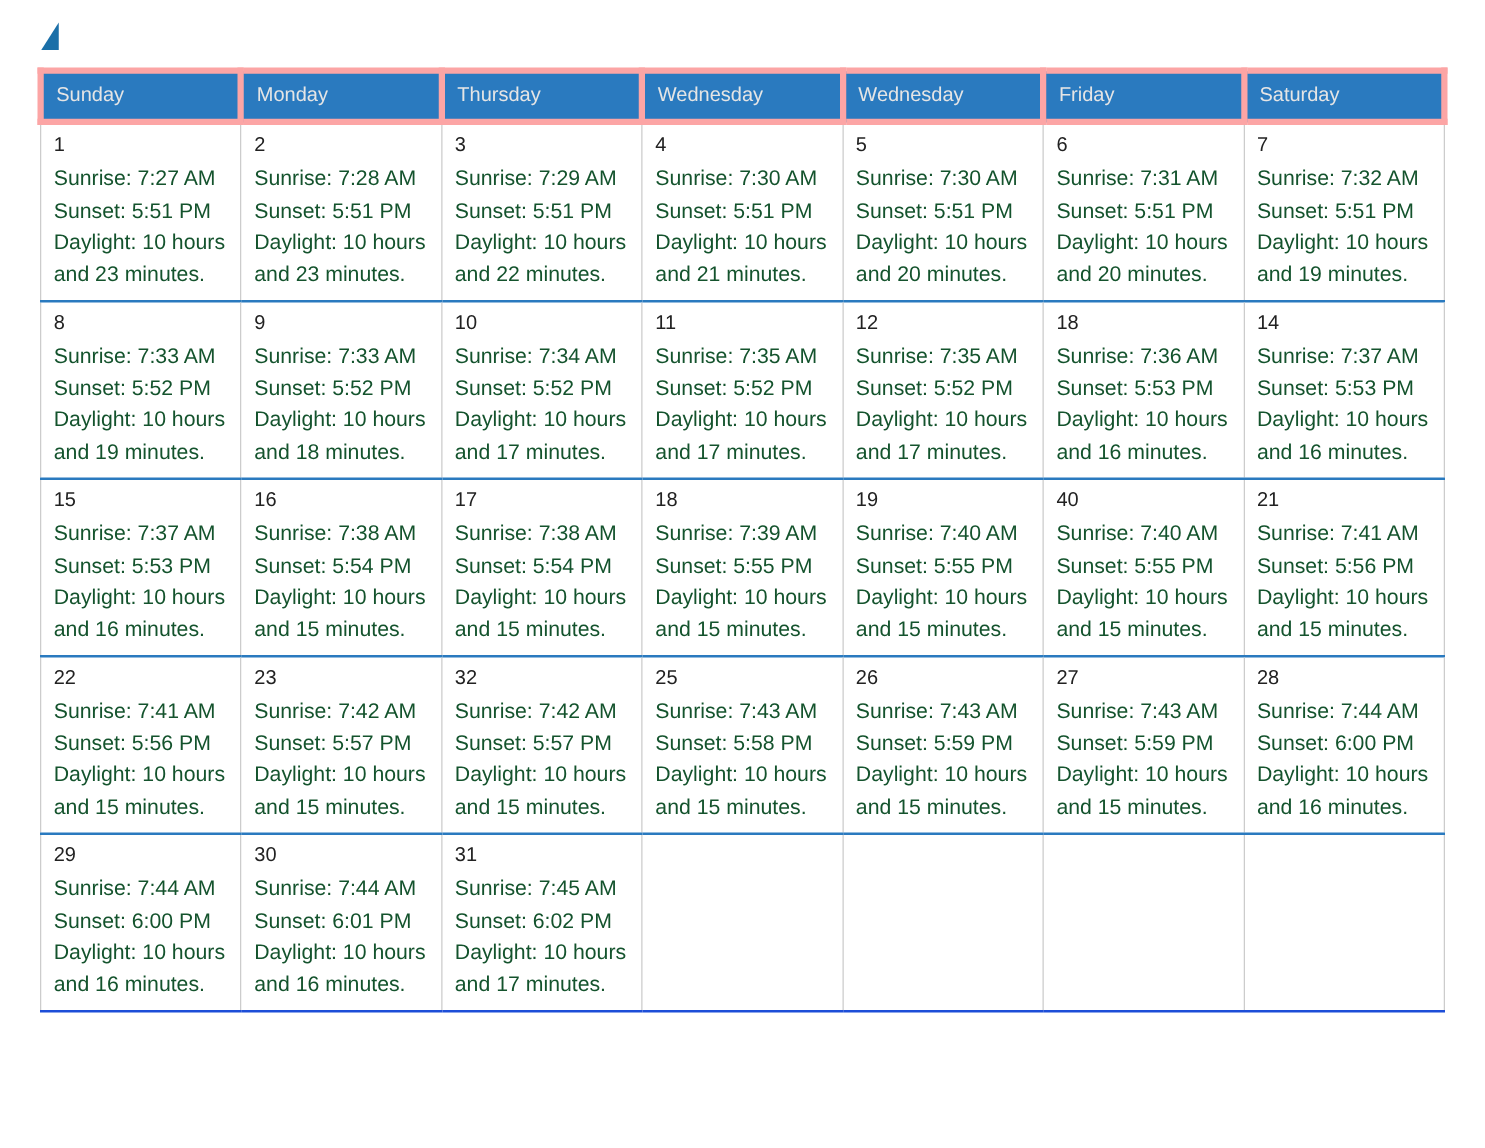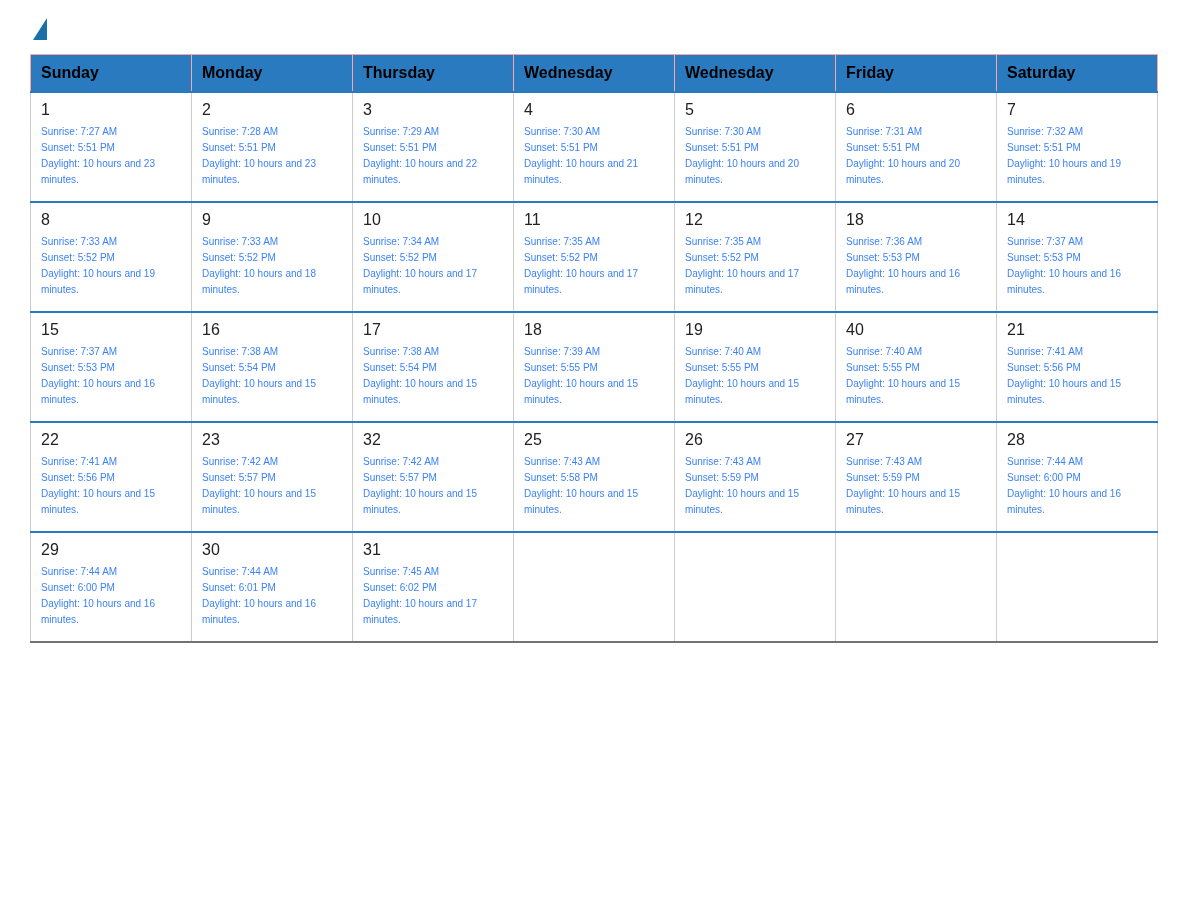--- a/index.html
+++ b/index.html
@@ -60,49 +60,49 @@
       color: #444;
       margin-top: 4px;
     }
     table {
       width: 100%;
       border-collapse: collapse;
       table-layout: fixed;
     }
     thead tr th {
       background-color: #2a7abf;
-      color: #000000;
+      color: #e5e5e5;
       font-size: 16px;
-      font-weight: bold;
+      font-weight: normal;
       padding: 9px 10px;
       text-align: left;
-      border: 1px solid #fca5a5;
+      border: 5px solid #fca5a5;
     }
     tbody tr td {
       vertical-align: top;
       padding: 8px 10px;
       border: 1px solid #ccc;
       font-size: 13px;
       color: #222;
       min-height: 100px;
       height: 110px;
     }
     tbody tr td .day-num {
       font-size: 16px;
       font-weight: normal;
       display: block;
       margin-bottom: 4px;
     }
     tbody tr td .day-info {
-      font-size: 10px;
+      font-size: 17px;
       line-height: 1.5;
-      color: #3b82f6;
+      color: #14532d;
     }
     tbody tr:last-child td {
-      border-bottom: 2px solid #737373;
+      border-bottom: 2px solid #1d4ed8;
     }
     tbody tr td:first-child {
       border-left: 1px solid #ccc;
     }
     
     tbody tr td {
       border-top: 2px solid #2a7abf;
     }
     tbody tr td + td {
       border-left: 1px solid #ddd;

